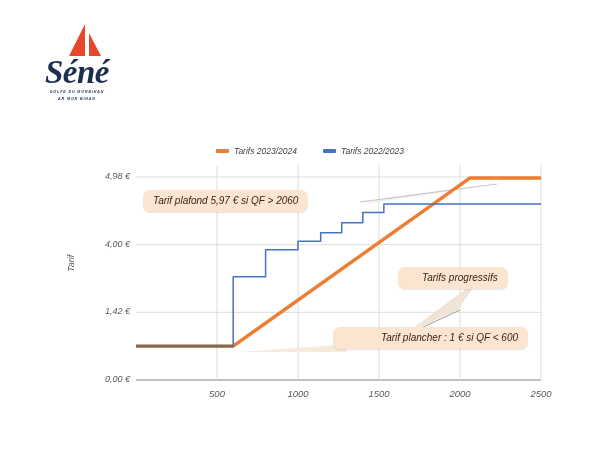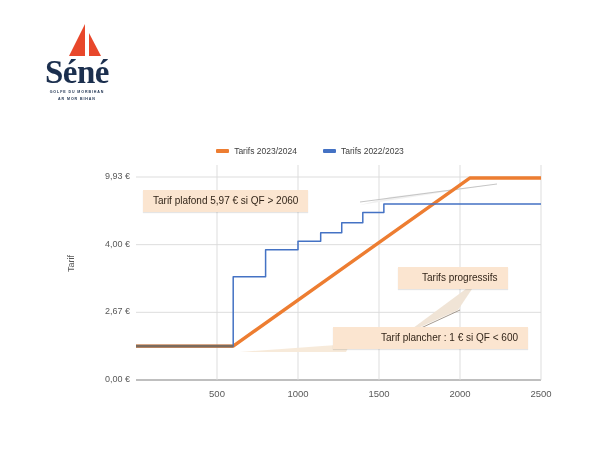--- a/index.html
+++ b/index.html
@@ -11,20 +11,21 @@
     width: 600px;
     height: 467px;
     font-family: "Liberation Sans", sans-serif;
     position: relative;
     overflow: hidden;
   }
   #slide {
     position: absolute;
     inset: 0;
     background: #ffffff;
+    font-style: italic;
   }
 
   
   #header {
     position: absolute;
     left: 0; top: 0;
     width: 600px; height: 108px;
   }
   #logo {
     position: absolute;
@@ -144,21 +145,21 @@
     width: 500px;
     text-align: center;
     font-size: 9.5px;
     color: #595959;
   }
 
   
   .callout {
     position: absolute;
     background: #fbe5d0;
-    border-radius: 0;
+    border-radius: 7px;
     font-size: 10px;
     color: #33261a;
     padding: 5px 10px 6px 10px;
     white-space: nowrap;
     box-shadow: 0 1px 1px rgba(0,0,0,0.10);
     line-height: 1.1;
   }
   #callout-plafond { left: 83px; top: 78px; }
   #callout-progressifs { left: 338px; top: 155px; padding-left: 24px; }
   #callout-plancher { left: 273px; top: 215px; padding-left: 48px; }
@@ -216,23 +217,23 @@
           <path d="M76.00 234.17 L173.20 234.17 L173.20 164.81 L205.60 164.81 L205.60 137.74 L238.00 137.74 L238.00 129.28 L260.68 129.28 L260.68 120.83 L281.74 120.83 L281.74 110.67 L302.80 110.67 L302.80 100.52 L323.86 100.52 L323.86 92.07 L481.00 92.07" fill="none" stroke="#4472C4" stroke-width="1.5" stroke-linejoin="round" stroke-linecap="butt"></path>
           <line x1="76" y1="234.16666666666669" x2="173.2" y2="234.16666666666669" stroke="#7B6B5E" stroke-width="2.6"></line>
         </svg>
 
       <div id="y-axis-title">Tarif</div>
 
       <div class="callout" id="callout-plafond">Tarif plafond 5,97 € si QF &gt; 2060</div>
       <div class="callout" id="callout-progressifs">Tarifs progressifs</div>
       <div class="callout" id="callout-plancher">Tarif plancher : 1 € si QF &lt; 600</div>
     <div class="ytick-label" style="left: 24px; top: 262px;">0,00 €</div>
-        <div class="ytick-label" style="left: 24px; top: 194.333px;">2,67 €</div>
+        <div class="ytick-label" style="left: 24px; top: 194.333px;">1,42 €</div>
         <div class="ytick-label" style="left: 24px; top: 126.667px; text-align: right;">4,00 €</div>
-        <div class="ytick-label" style="left: 24px; top: 59px;">9,93 €</div>
+        <div class="ytick-label" style="left: 24px; top: 59px;">4,98 €</div>
         <div class="xtick-label" style="left: 132px; top: 276px;">500</div>
         <div class="xtick-label" style="left: 213px; top: 276px;">1000</div>
         <div class="xtick-label" style="left: 294px; top: 276px;">1500</div>
         <div class="xtick-label" style="left: 375px; top: 276px; text-align: center;">2000</div>
         <div class="xtick-label" style="left: 456px; top: 276px;">2500</div>
       </div>
 
   </div>
 </div>
 

